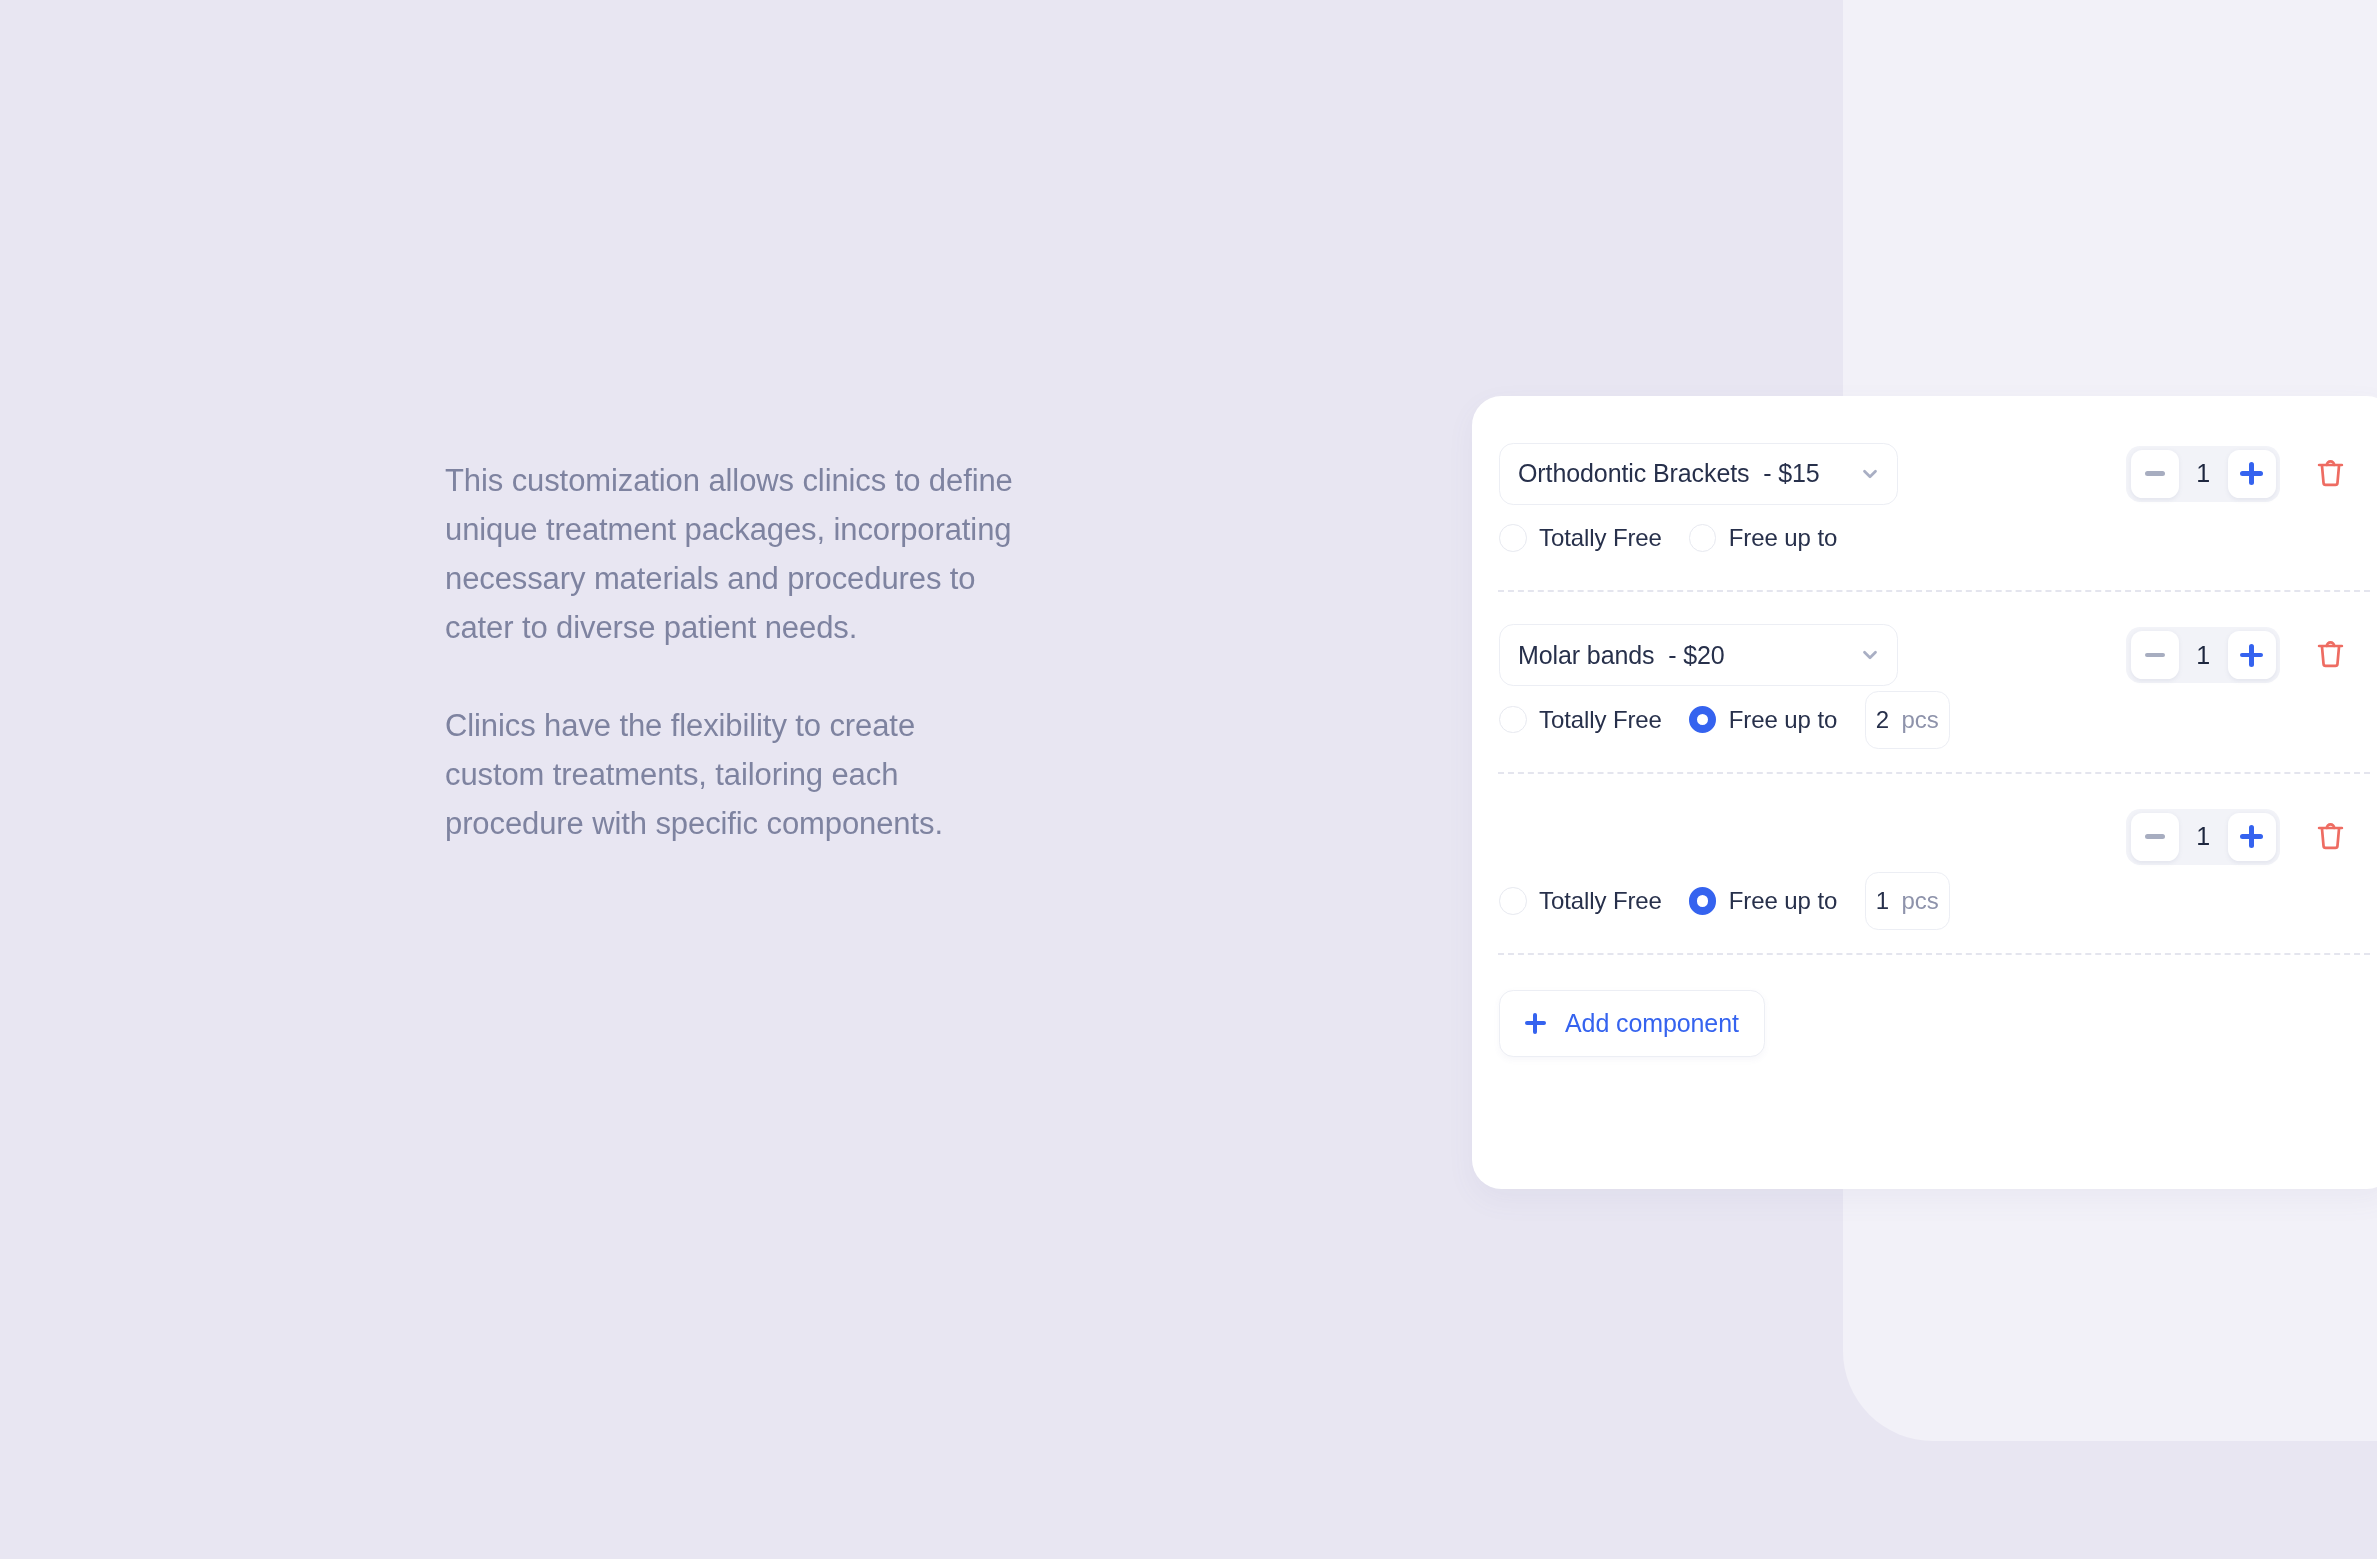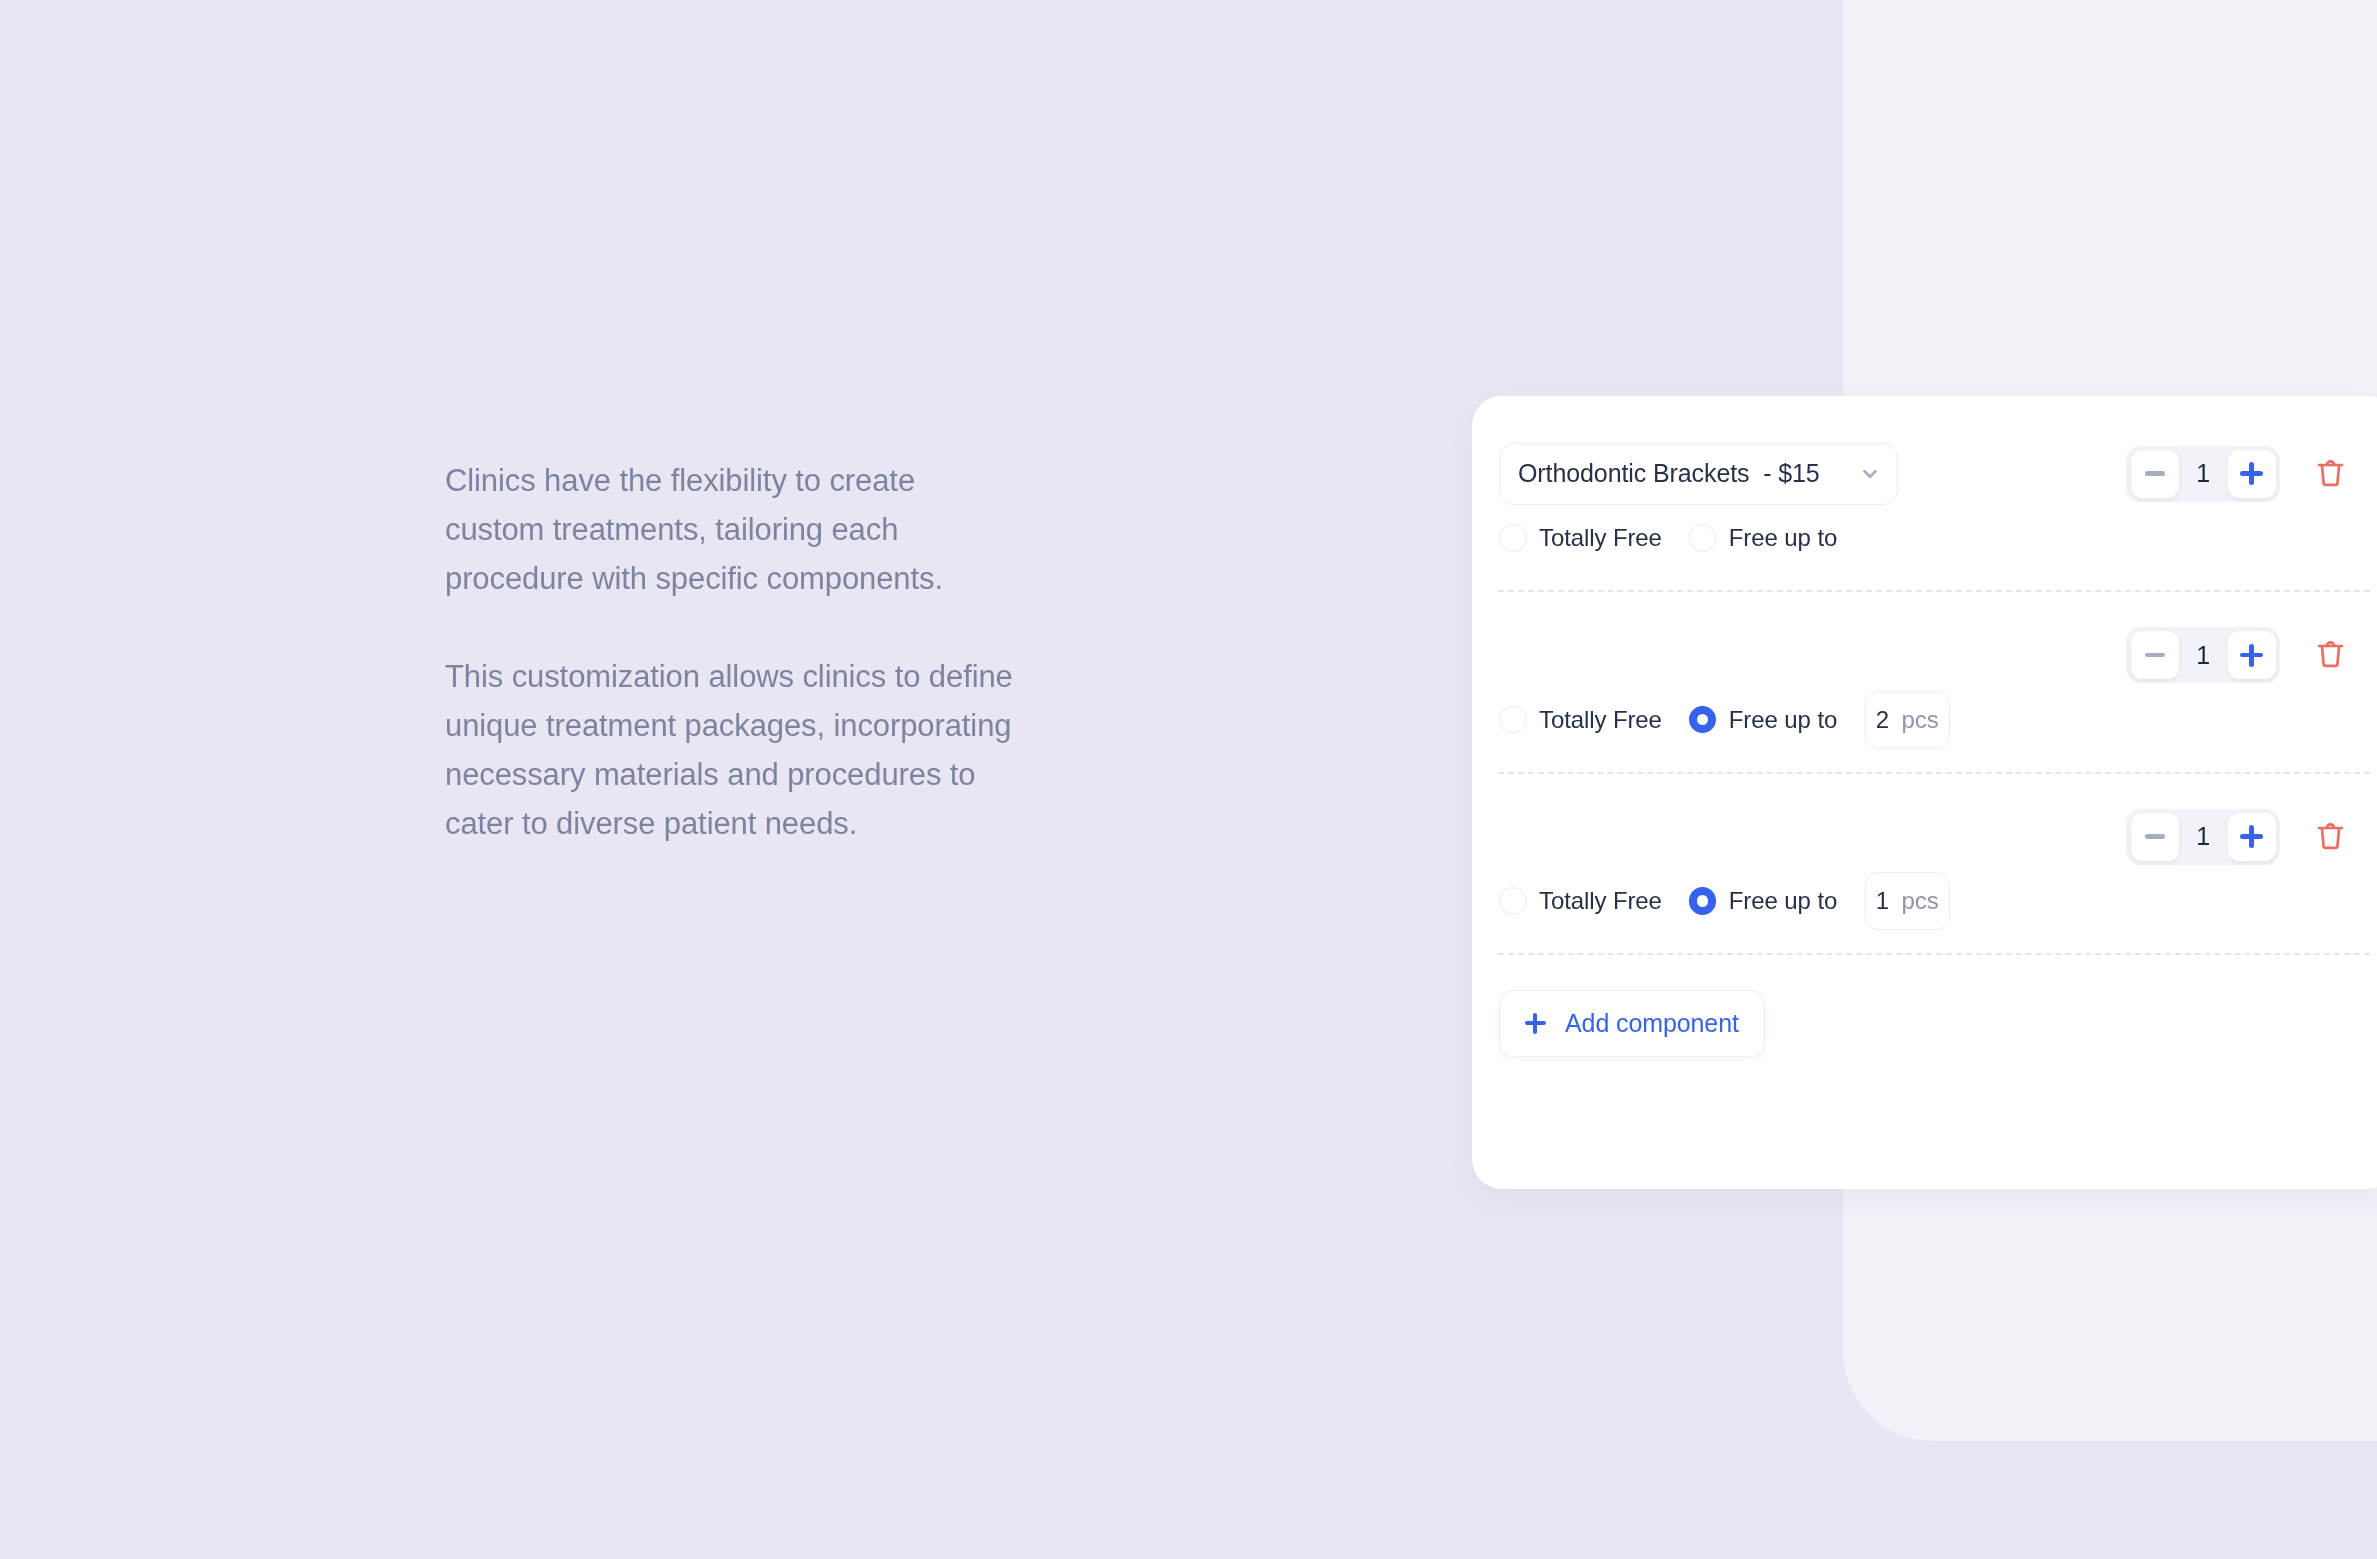--- a/index.html
+++ b/index.html
@@ -213,22 +213,22 @@
     color: #3563ef;
     letter-spacing: -0.1px;
   }
 </style>
 </head>
 <body>
 
 <div id="bg-panel"></div>
 
 <section id="copy" style="width: 575px;">
+  <p>This customization allows clinics to define unique treatment packages, incorporating necessary materials and procedures to cater to diverse patient needs.</p>
   <p>Clinics have the flexibility to create custom treatments, tailoring each procedure with specific components.</p>
-  <p>This customization allows clinics to define unique treatment packages, incorporating necessary materials and procedures to cater to diverse patient needs.</p>
 </section>
 
 <div id="card">
   <div class="rows" id="rows-host">
       <div class="comp-row" style="margin-top:44px;">
         <div class="row-top">
           <div class="select">
             <span class="sel-text">Orthodontic Brackets  - $15</span>
             <span class="chev">
               <svg viewBox="0 0 24 24" width="22" height="22" fill="none" stroke="#a9afc4" stroke-width="3" stroke-linecap="round" stroke-linejoin="round">
@@ -266,20 +266,28 @@
           <span class="opt-gap"></span>
           <label class="radio-opt">
             <span class="radio"></span>
             <span class="radio-label">Free up to</span>
           </label>
         </div>
       </div>
       <div class="divider" style="margin-top:21px;"></div>
       <div class="comp-row" style="margin-top:29.5px;">
         <div class="row-top">
+          <div class="select">
+            <span class="sel-text">Molar bands  - $20</span>
+            <span class="chev">
+              <svg viewBox="0 0 24 24" width="22" height="22" fill="none" stroke="#a9afc4" stroke-width="3" stroke-linecap="round" stroke-linejoin="round">
+                <polyline points="6 9 12 15 18 9"></polyline>
+              </svg>
+            </span>
+          </div>
           <div class="right-cluster">
             <div class="stepper">
               <button class="step-btn">
                 <span class="minus-bar"></span>
               </button>
               <span class="step-val">1</span>
               <button class="step-btn">
                 <span class="plus-wrap">
                   <span class="plus-h"></span>
                   <span class="plus-v"></span>

